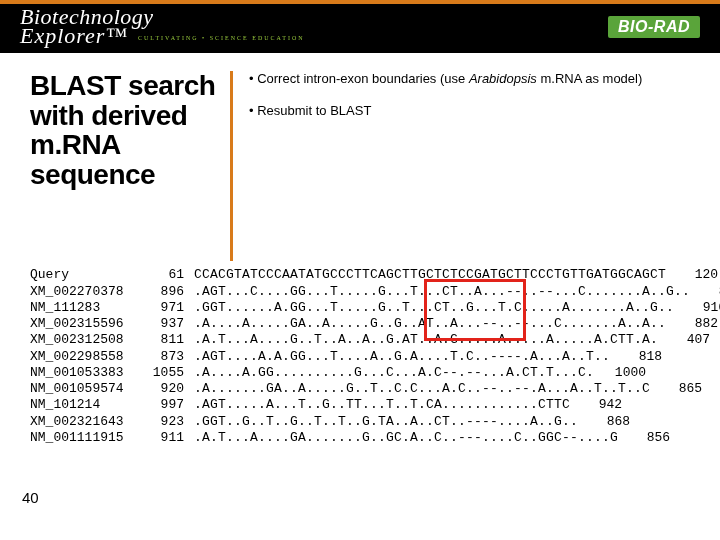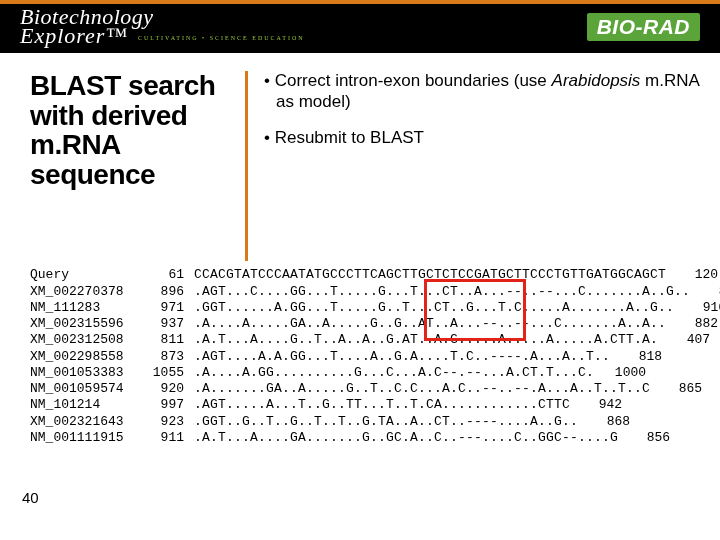--- a/index.html
+++ b/index.html
@@ -48,30 +48,30 @@
   }
   .biorad-chip {
     background: #5aa43a;
     padding: 2px 10px;
     border-radius: 2px;
   }
   .biorad-chip span {
     color: #fff;
     font-weight: 900;
     font-style: italic;
-    font-size: 21px;
+    font-size: 16px;
     letter-spacing: 0.5px;
   }
   .content {
     display: flex;
     padding: 18px 10px 0 30px;
   }
   .left-col {
     width: 190px;
-    padding-right: 25px;
+    padding-right: 10px;
   }
   .slide-title {
     font-family: Tahoma, Arial, sans-serif;
     font-weight: 900;
     font-size: 28px;
     line-height: 1.05;
     letter-spacing: -0.5px;
     color: #000;
     margin: 0;
   }
@@ -79,21 +79,21 @@
     width: 3px;
     background: #d87a1a;
     margin: 0 10px 0 0;
     height: 190px;
   }
   .right-col {
     flex: 1;
     padding-left: 6px;
   }
   .bullet {
-    font-size: 17px;
+    font-size: 13px;
     color: #000;
     margin: 0 0 16px 0;
     line-height: 1.2;
     text-indent: -12px;
     padding-left: 12px;
   }
   .bullet .em { font-style: italic; }
   .alignment-wrap {
     position: relative;
     padding: 0 10px 0 30px;

